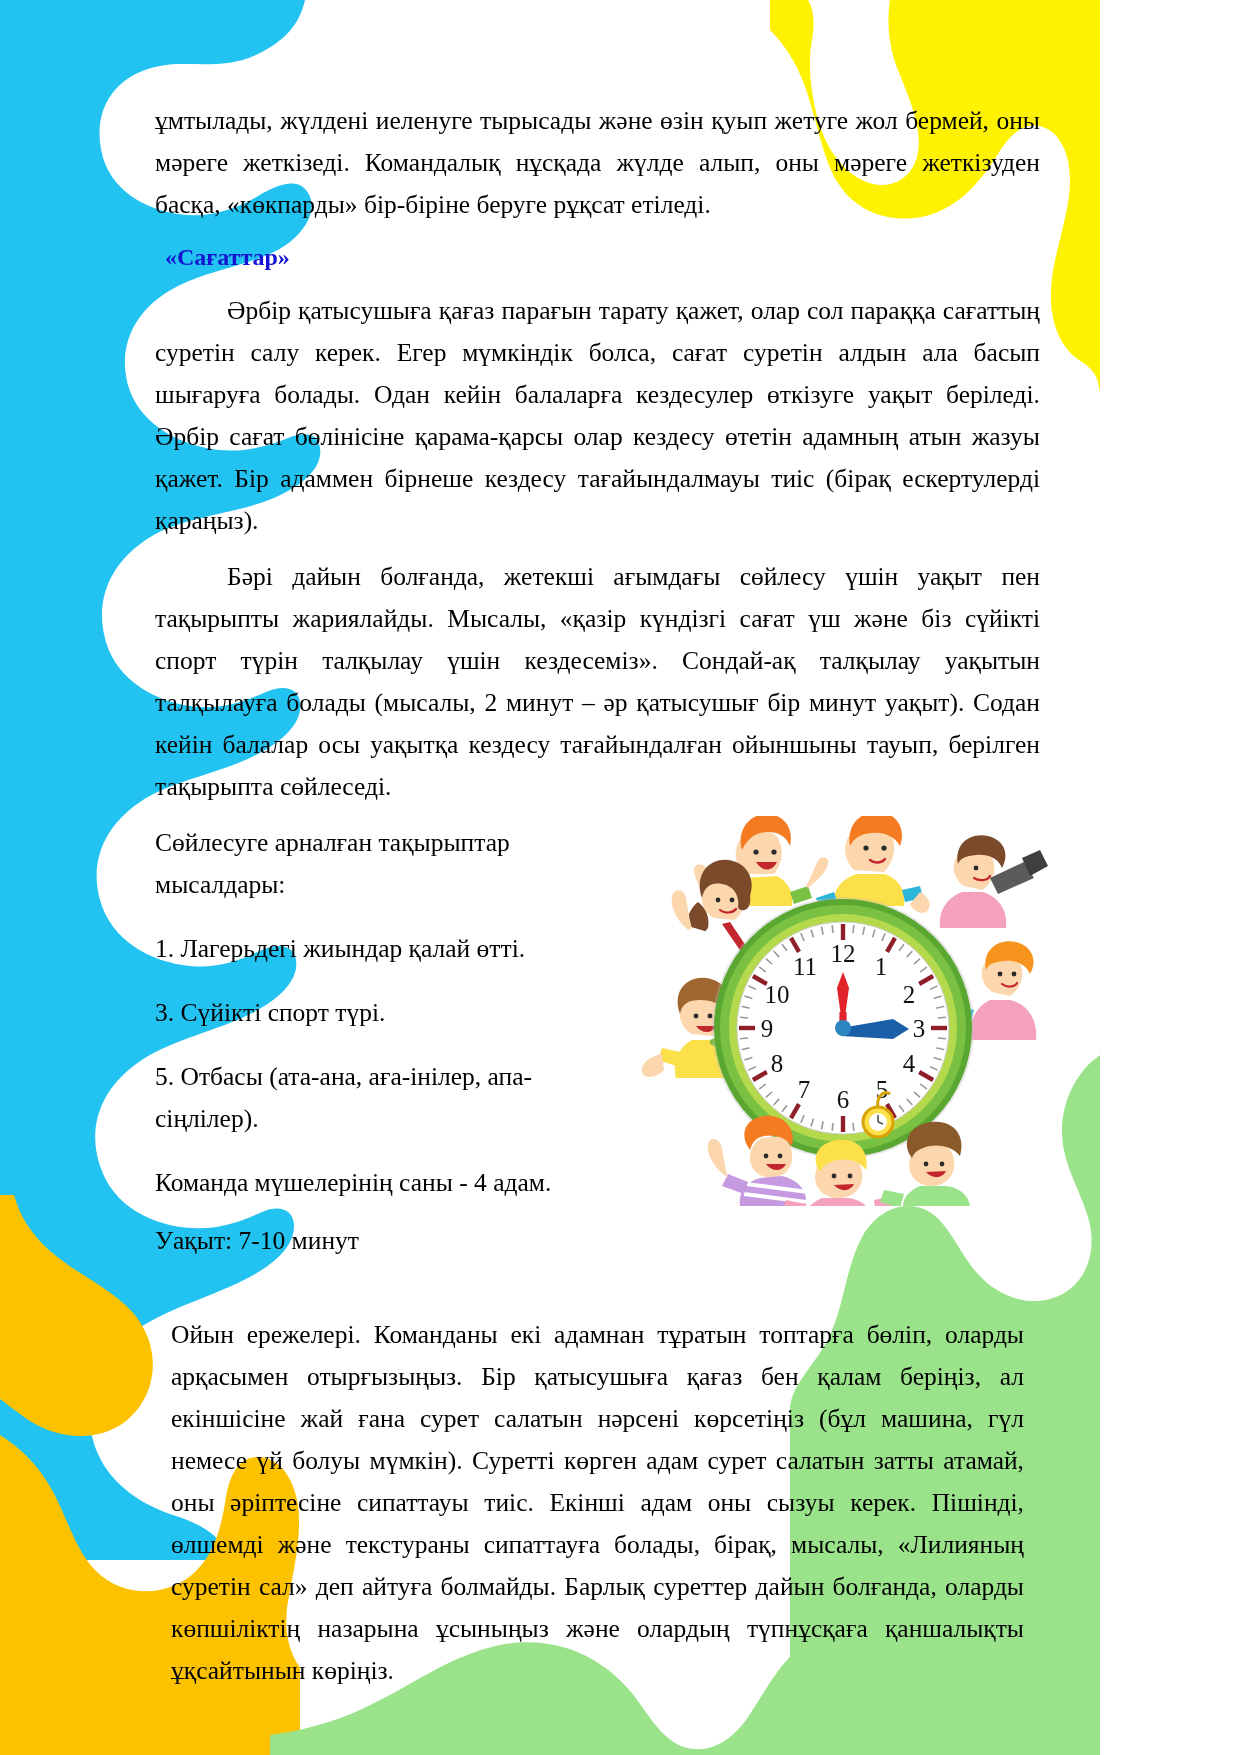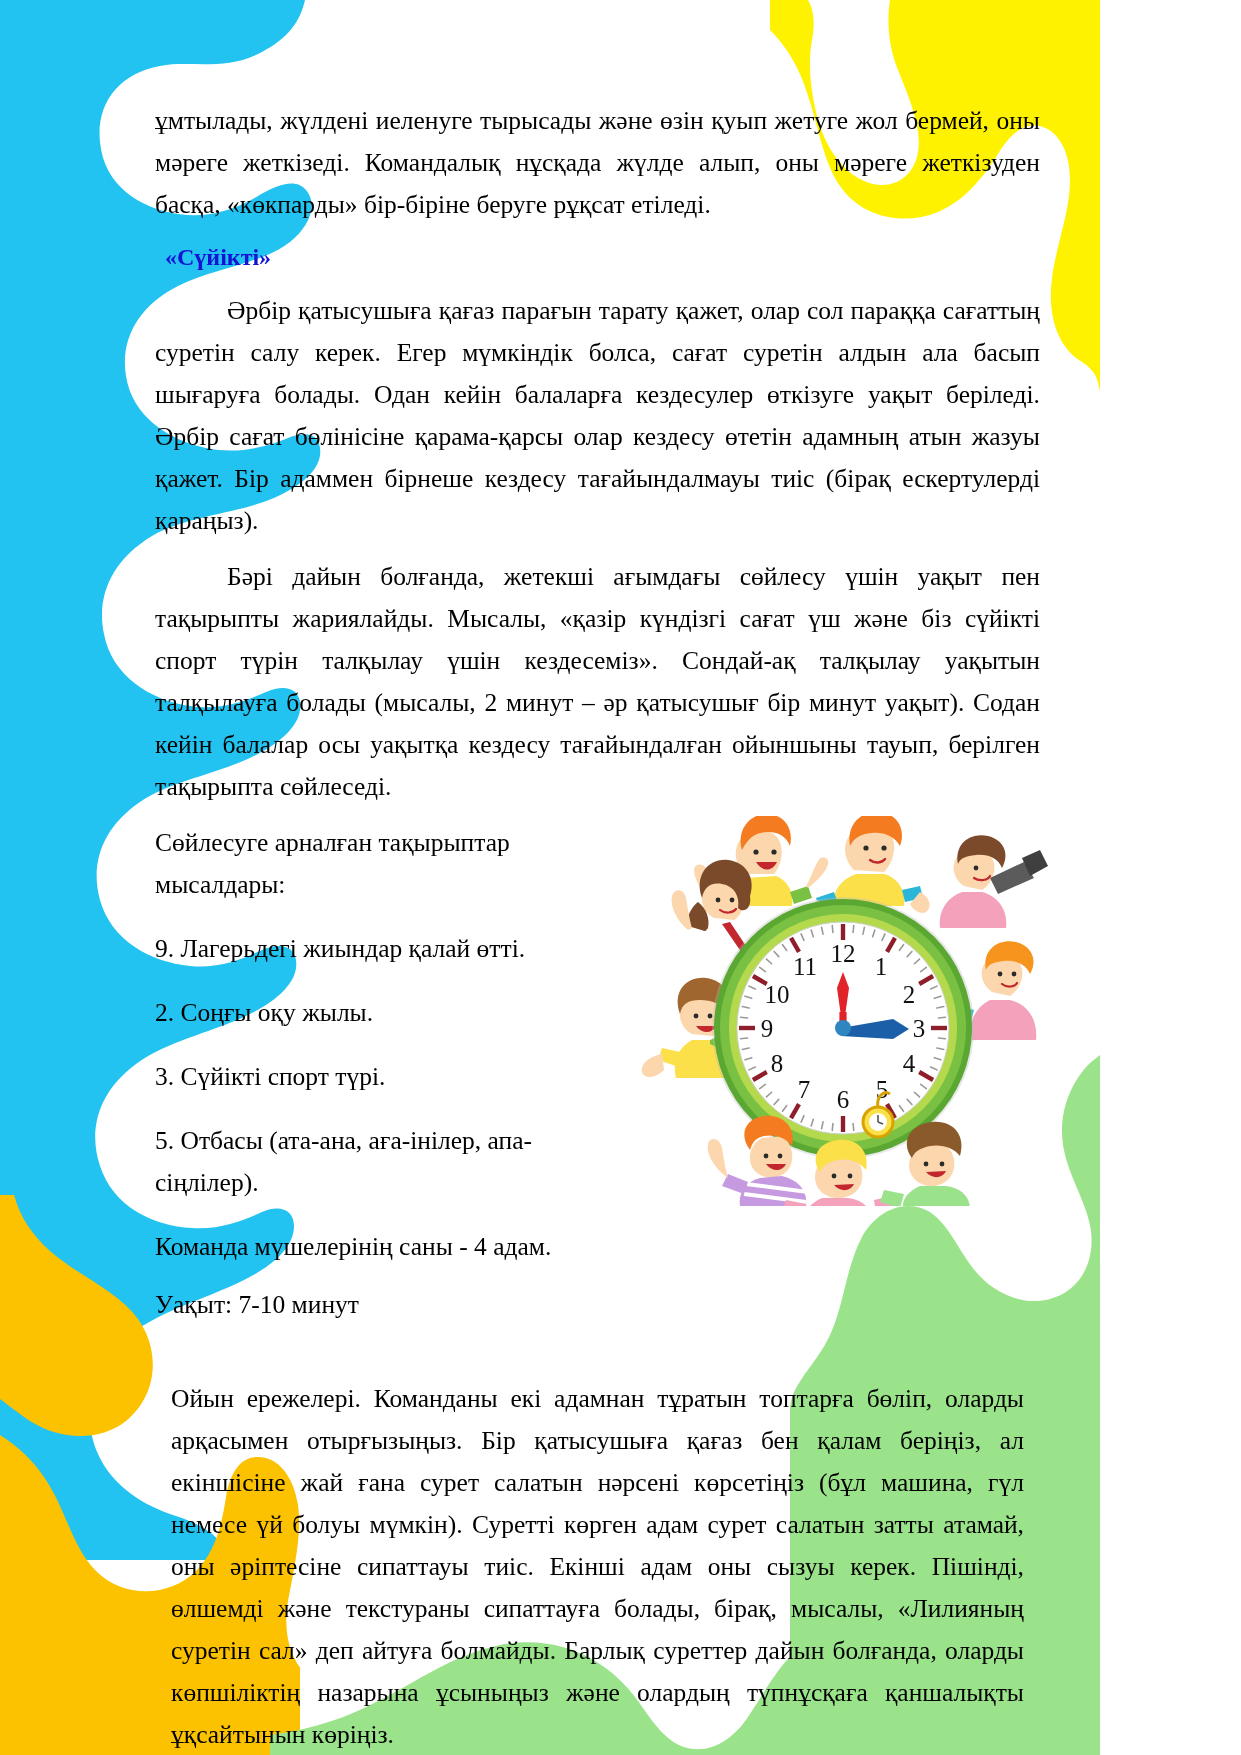--- a/index.html
+++ b/index.html
@@ -133,36 +133,35 @@
         C307,206 290,236 260,244 C230,252 200,236 182,212 C166,190 156,166 138,156
         C114,143 86,156 72,182 C56,212 54,250 40,280 C24,314 -2,330 0,360
         L0,700 L310,700 Z"></path>
     </svg>
   </div>
 
   <div class="content">
 
     <p class="para noindent">ұмтылады, жүлдені иеленуге тырысады және өзін қуып жетуге жол бермей, оны мәреге жеткізеді. Командалық нұсқада жүлде алып, оны мәреге жеткізуден басқа, «көкпарды» бір-біріне беруге рұқсат етіледі.</p>
 
-    <div class="heading">«Сүйікті»</div>
+    <div class="heading">«Сағаттар»</div>
 
     <p class="para">Әрбір қатысушыға қағаз парағын тарату қажет, олар сол параққа сағаттың суретін салу керек. Егер мүмкіндік болса, сағат суретін алдын ала басып шығаруға болады. Одан кейін балаларға кездесулер өткізуге уақыт беріледі. Әрбір сағат бөлінісіне қарама-қарсы олар кездесу өтетін адамның атын жазуы қажет. Бір адаммен бірнеше кездесу тағайындалмауы тиіс (бірақ ескертулерді қараңыз).</p>
 
     <div class="spacer-sm"></div>
 
     <p class="para">Бәрі дайын болғанда, жетекші ағымдағы сөйлесу үшін уақыт пен тақырыпты жариялайды. Мысалы, «қазір күндізгі сағат үш және біз сүйікті спорт түрін талқылау үшін кездесеміз». Сондай-ақ талқылау уақытын талқылауға болады (мысалы, 2 минут – әр қатысушығ бір минут уақыт). Содан кейін балалар осы уақытқа кездесу тағайындалған ойыншыны тауып, берілген тақырыпта сөйлеседі.</p>
 
     <div class="spacer-sm"></div>
 
     <div class="split">
 
       <div class="left-col">
         <p>Сөйлесуге арналған тақырыптар мысалдары:</p>
-        <p>9. Лагерьдегі жиындар қалай өтті.</p>
-        <p>2. Соңғы оқу жылы.</p>
+        <p>1. Лагерьдегі жиындар қалай өтті.</p>
         <p>3. Сүйікті спорт түрі.</p>
         <p>5. Отбасы (ата-ана, аға-інілер, апа-сіңлілер).</p>
         <p class="tight">Команда мүшелерінің саны - 4 адам.</p>
         <p>Уақыт: 7-10 минут</p>
       </div>
 
       <div class="clock-wrap">
         <svg viewBox="0 0 430 390" xmlns="http://www.w3.org/2000/svg">
           <defs>
             <g id="arm-up">

